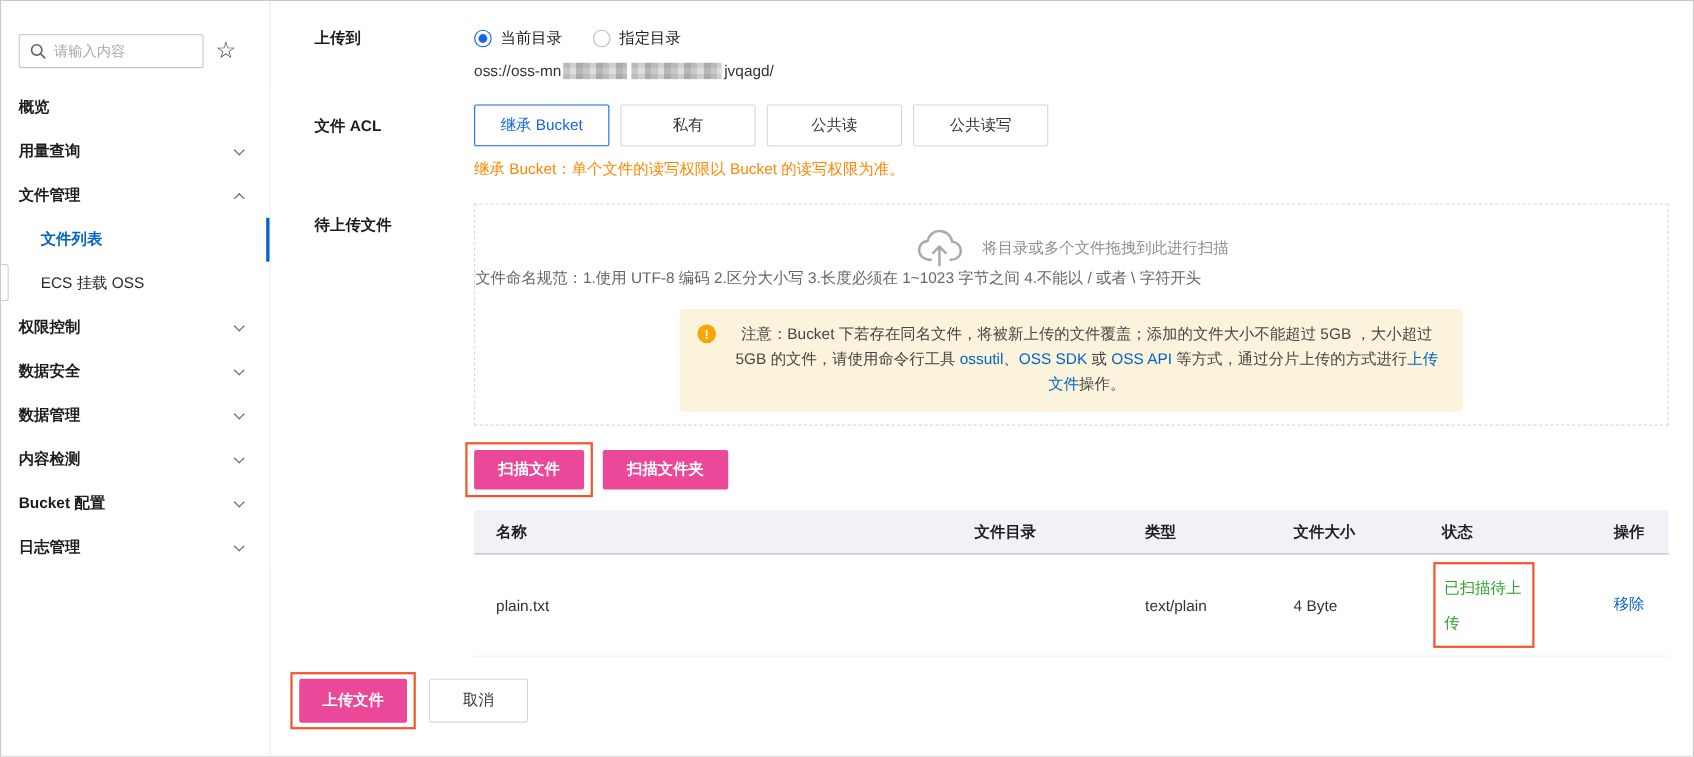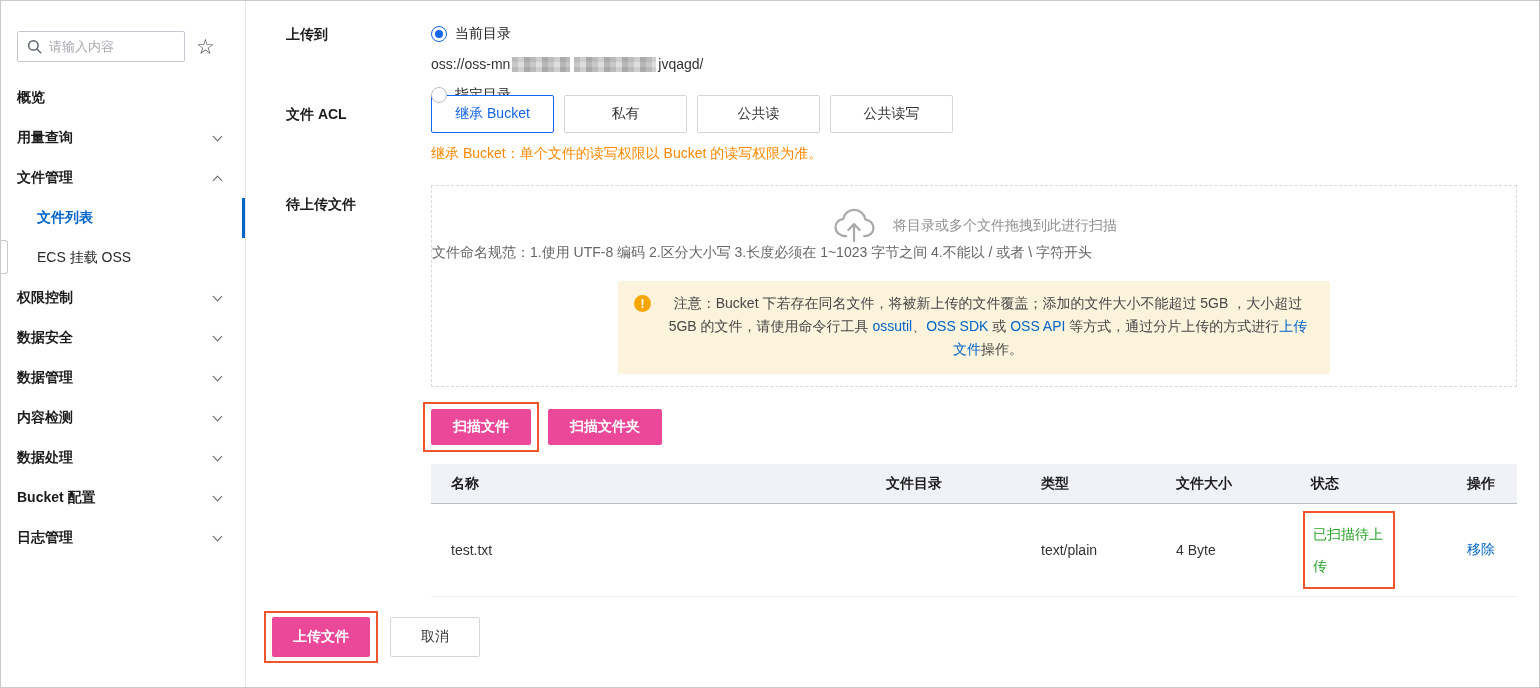--- a/index.html
+++ b/index.html
@@ -50,21 +50,21 @@
 
   
   .main { flex:1; padding:24px 22px 0 40px; background:#fff; }
   .form-row { display:flex; }
   .row-label { flex:0 0 145px; width:145px; font-size:14px; font-weight:700; color:#1c1c1c; line-height:19px; }
   .row-label.pt { padding-top:10px; }
   .row-control { flex:1; min-width:0; }
 
   
   .row-uploadto { margin-bottom:23px; }
-  .radio-line { display:flex; gap:43px; height:20px;flex-direction:column; }
+  .radio-line { display:flex; gap:28px; height:20px; }
   .radio-opt { display:flex; align-items:center; gap:8px; font-size:14px; color:#222; cursor:pointer; }
   .radio { width:16px; height:16px; border-radius:50%; border:1px solid #1366EC; background:#fff; position:relative; flex:0 0 16px; }
   .radio::after { content:""; position:absolute; left:3px; top:3px; width:8px; height:8px; border-radius:50%; background:#1366EC; }
   .radio.off { border-color:#b9bec7; }
   .radio.off::after { display:none; }
   .path-line { margin-top:11px; font-size:14px; color:#333; display:flex; align-items:center; }
   .mosaic {
     display:inline-block; height:15px; margin:0 2px; vertical-align:-2px;
     background:
       repeating-linear-gradient(0deg, rgba(0,0,0,0.07) 0 5px, rgba(255,255,255,0) 5px 10px),
@@ -169,24 +169,20 @@
       <div class="nav-item">
         <span>数据安全</span>
         <span class="chev down"></span>
       </div>
       <div class="nav-item">
         <span>数据管理</span>
         <span class="chev down"></span>
       </div>
       <div class="nav-item">
         <span>内容检测</span>
-        <span class="chev down"></span>
-      </div>
-      <div class="nav-item">
-        <span>数据处理</span>
         <span class="chev down"></span>
       </div>
       <div class="nav-item">
         <span>Bucket 配置</span>
         <span class="chev down"></span>
       </div>
       <div class="nav-item">
         <span>日志管理</span>
         <span class="chev down"></span>
       </div>
@@ -259,21 +255,21 @@
         <div class="file-table">
           <div class="t-head">
             <div>名称</div>
             <div>文件目录</div>
             <div>类型</div>
             <div>文件大小</div>
             <div>状态</div>
             <div class="col-action">操作</div>
           </div>
           <div class="t-row">
-            <div>test.txt</div>
+            <div>plain.txt</div>
             <div></div>
             <div>text/plain</div>
             <div>4 Byte</div>
             <div>
               <span class="status-annot">
                 <span class="status-text">已扫描待上传</span>
               </span>
             </div>
             <div class="col-action">
               <span class="action-link">移除</span>

